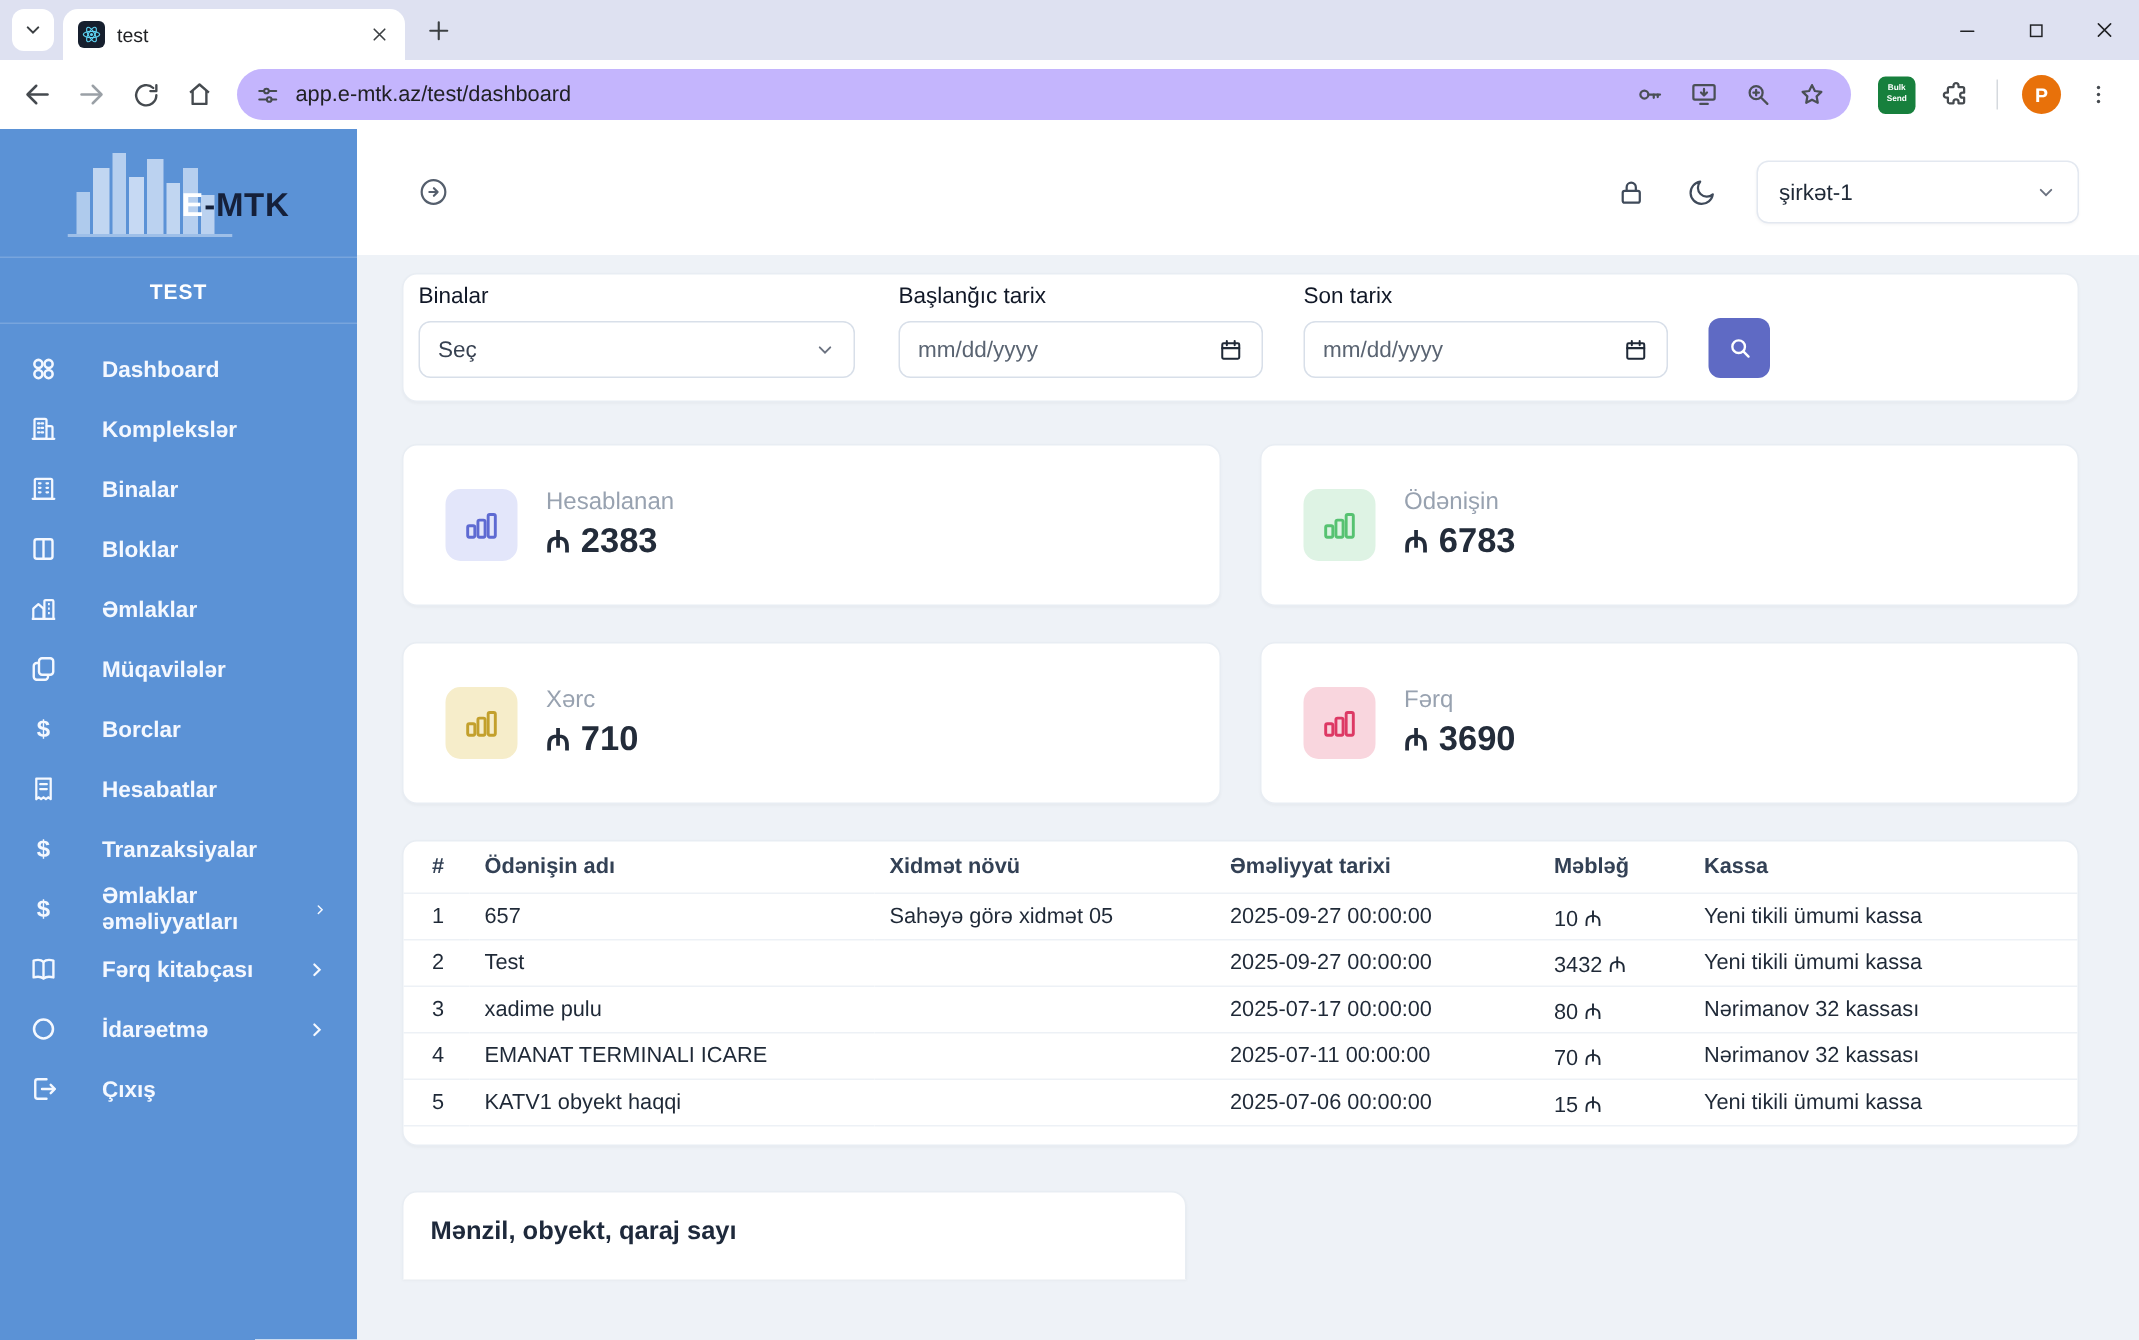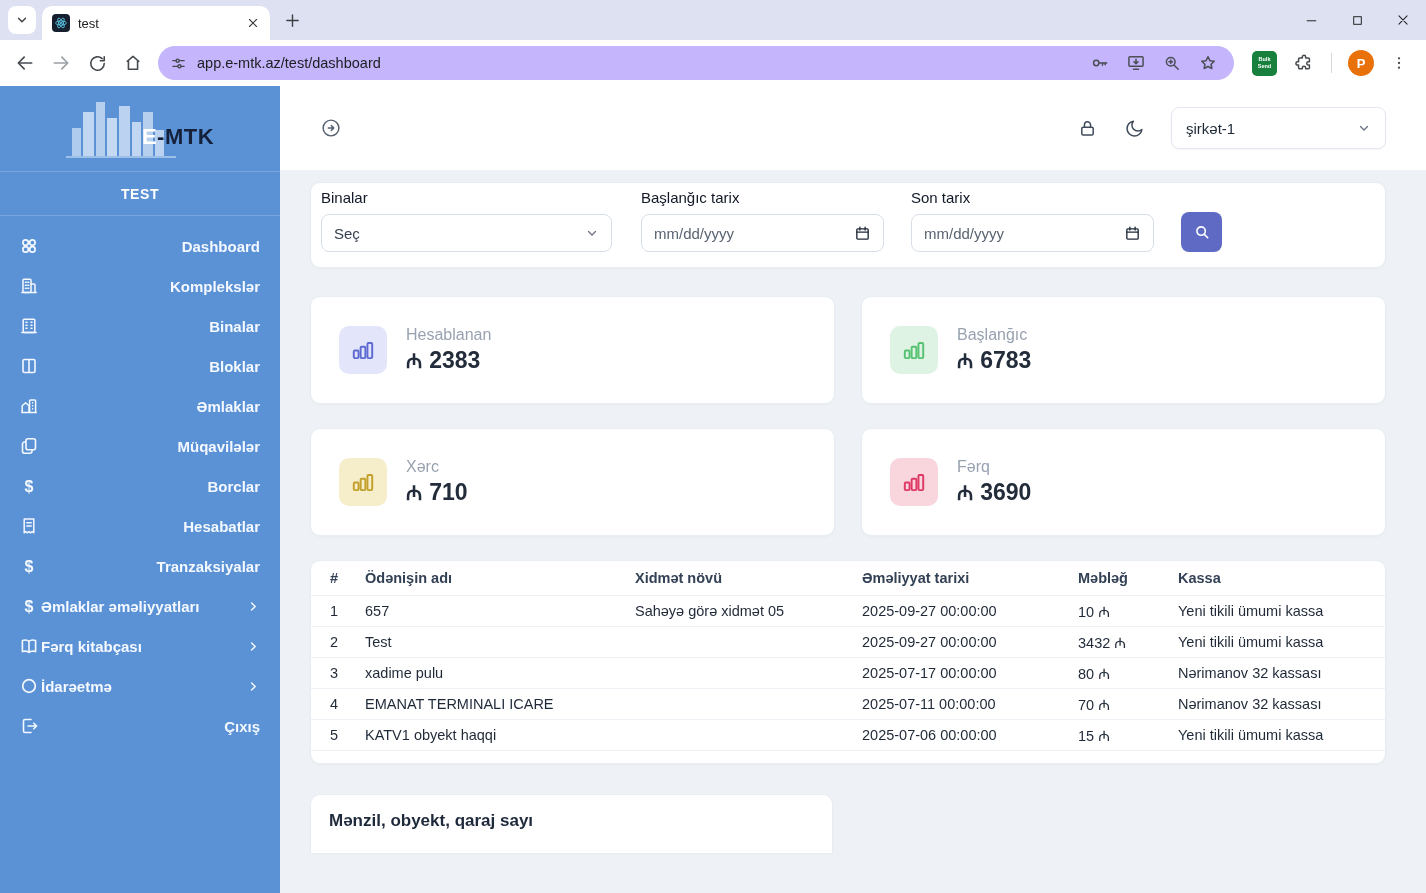--- a/index.html
+++ b/index.html
@@ -25,30 +25,30 @@
   .urlbar-text { flex:1; font-size:14.5px; color:#202124; margin-left:10px; }
   .urlbar-icons { display:flex; align-items:center; gap:16px; color:#4a4f55; margin-right:6px; }
   .ext-badge { width:25px; height:25px; background:#17803d; border-radius:5px; color:#fff; font-size:5.5px; font-weight:bold; display:flex; align-items:center; justify-content:center; text-align:center; line-height:1.2; margin:0 8px; cursor:pointer; }
   .tool-divider { width:1px; height:20px; background:#d5d9de; margin:0 8px; }
   .avatar { width:26px; height:26px; border-radius:50%; background:#e8710a; color:#fff; font-size:13px; font-weight:bold; display:flex; align-items:center; justify-content:center; margin:0 6px; cursor:pointer; }
 
   
   .app { display:flex; height:807px; }
 
   
-  .sidebar { width:280px; background:#5b92d6; flex-shrink:0; display:flex; flex-direction:column; color:#fff; }
+  .sidebar { width:238px; background:#5b92d6; flex-shrink:0; display:flex; flex-direction:column; color:#fff; }
   .logo-box { height:86px; display:flex; align-items:center; justify-content:center; border-bottom:1px solid rgba(255,255,255,.18); }
   .logo-wrap { position:relative; display:flex; align-items:center; }
   .logo-skyline { opacity:.75; margin-right:-34px; }
   .logo-text { font-size:22px; font-weight:bold; letter-spacing:.5px; position:relative; top:8px; }
   .logo-text .lp { color:#fff; }
   .logo-text .ls { color:#15203a; }
   .workspace { height:44px; display:flex; align-items:center; justify-content:center; font-size:14px; font-weight:bold; letter-spacing:.6px; border-bottom:1px solid rgba(255,255,255,.18); }
   .menu { padding-top:10px; }
-  .menu-item { height:40px; display:flex; align-items:center; gap:2px; padding:0 20px 0 19px; font-size:15px; font-weight:600; color:#f4f8ff; cursor:pointer;justify-content:space-between; }
+  .menu-item { height:40px; display:flex; align-items:center; gap:29px; padding:0 20px 0 19px; font-size:15px; font-weight:600; color:#f4f8ff; cursor:pointer; }
   .mi-icon { width:20px; height:20px; flex-shrink:0; }
   .mi-chevron { margin-left:auto; }
 
   
   .main { flex:1; display:flex; flex-direction:column; overflow:hidden; }
   .main-header { height:84px; background:#fff; display:flex; align-items:center; padding:0 40px; flex-shrink:0; }
   .collapse-btn { color:#555f6d; cursor:pointer; }
   .header-right { margin-left:auto; display:flex; align-items:center; gap:26px; }
   .hbtn { color:#3f4a5a; cursor:pointer; }
   .company-select { width:215px; height:42px; background:#fff; border:1px solid #e3e8f0; border-radius:8px; box-shadow:0 1px 2px rgba(16,24,40,.04); display:flex; align-items:center; justify-content:space-between; padding:0 14px; font-size:15px; color:#1f2937; cursor:pointer; }
@@ -451,21 +451,21 @@
         </div>
         <div class="card stat-card">
           <div class="stat-icon v1">
             <svg width="26" height="26" viewBox="0 0 24 24" fill="none" stroke="currentColor" stroke-width="1.8" stroke-linejoin="round">
                 <rect x="3.5" y="12.5" width="4.4" height="7" rx="1"></rect>
                 <rect x="9.8" y="9" width="4.4" height="10.5" rx="1"></rect>
                 <rect x="16.1" y="5.5" width="4.4" height="14" rx="1"></rect>
               </svg>
           </div>
           <div>
-            <div class="stat-label">Başlanğıc</div>
+            <div class="stat-label">Ödənişin</div>
             <div class="stat-value">
                 <span class="cur">₼</span>
                 <span>6783</span>
               </div>
           </div>
         </div>
         <div class="card stat-card">
           <div class="stat-icon v2">
             <svg width="26" height="26" viewBox="0 0 24 24" fill="none" stroke="currentColor" stroke-width="1.8" stroke-linejoin="round">
                 <rect x="3.5" y="12.5" width="4.4" height="7" rx="1"></rect>

